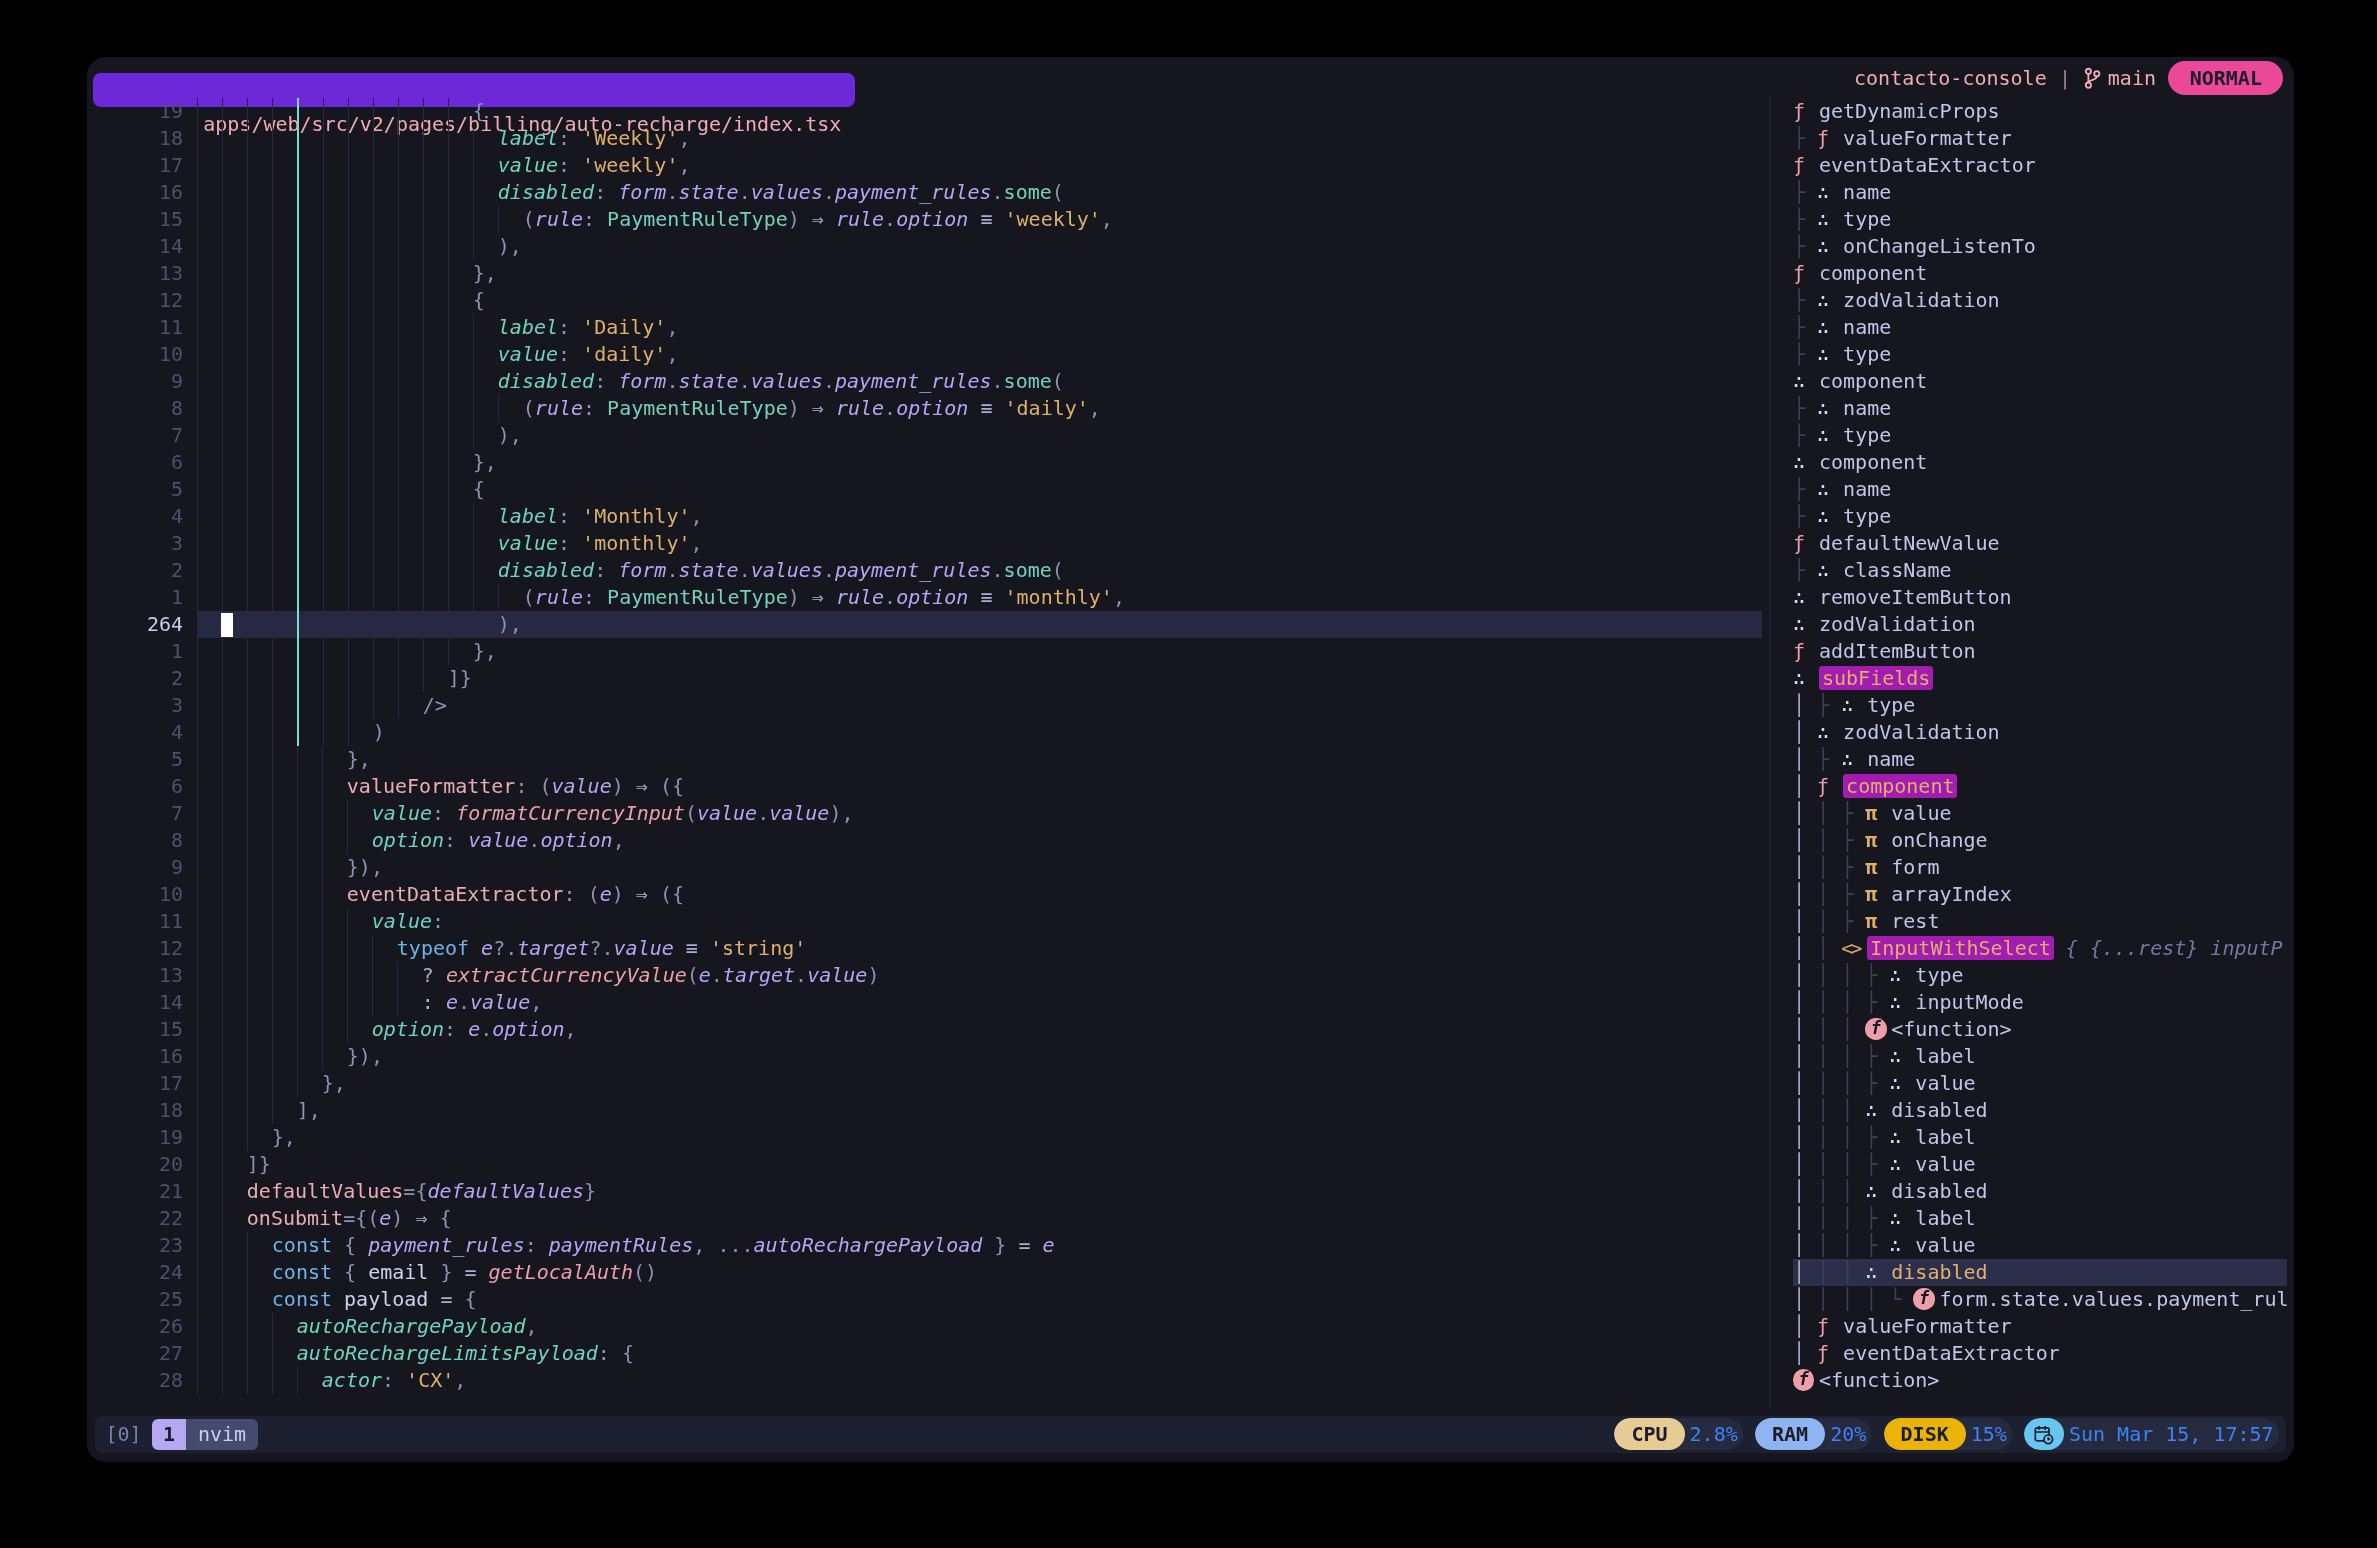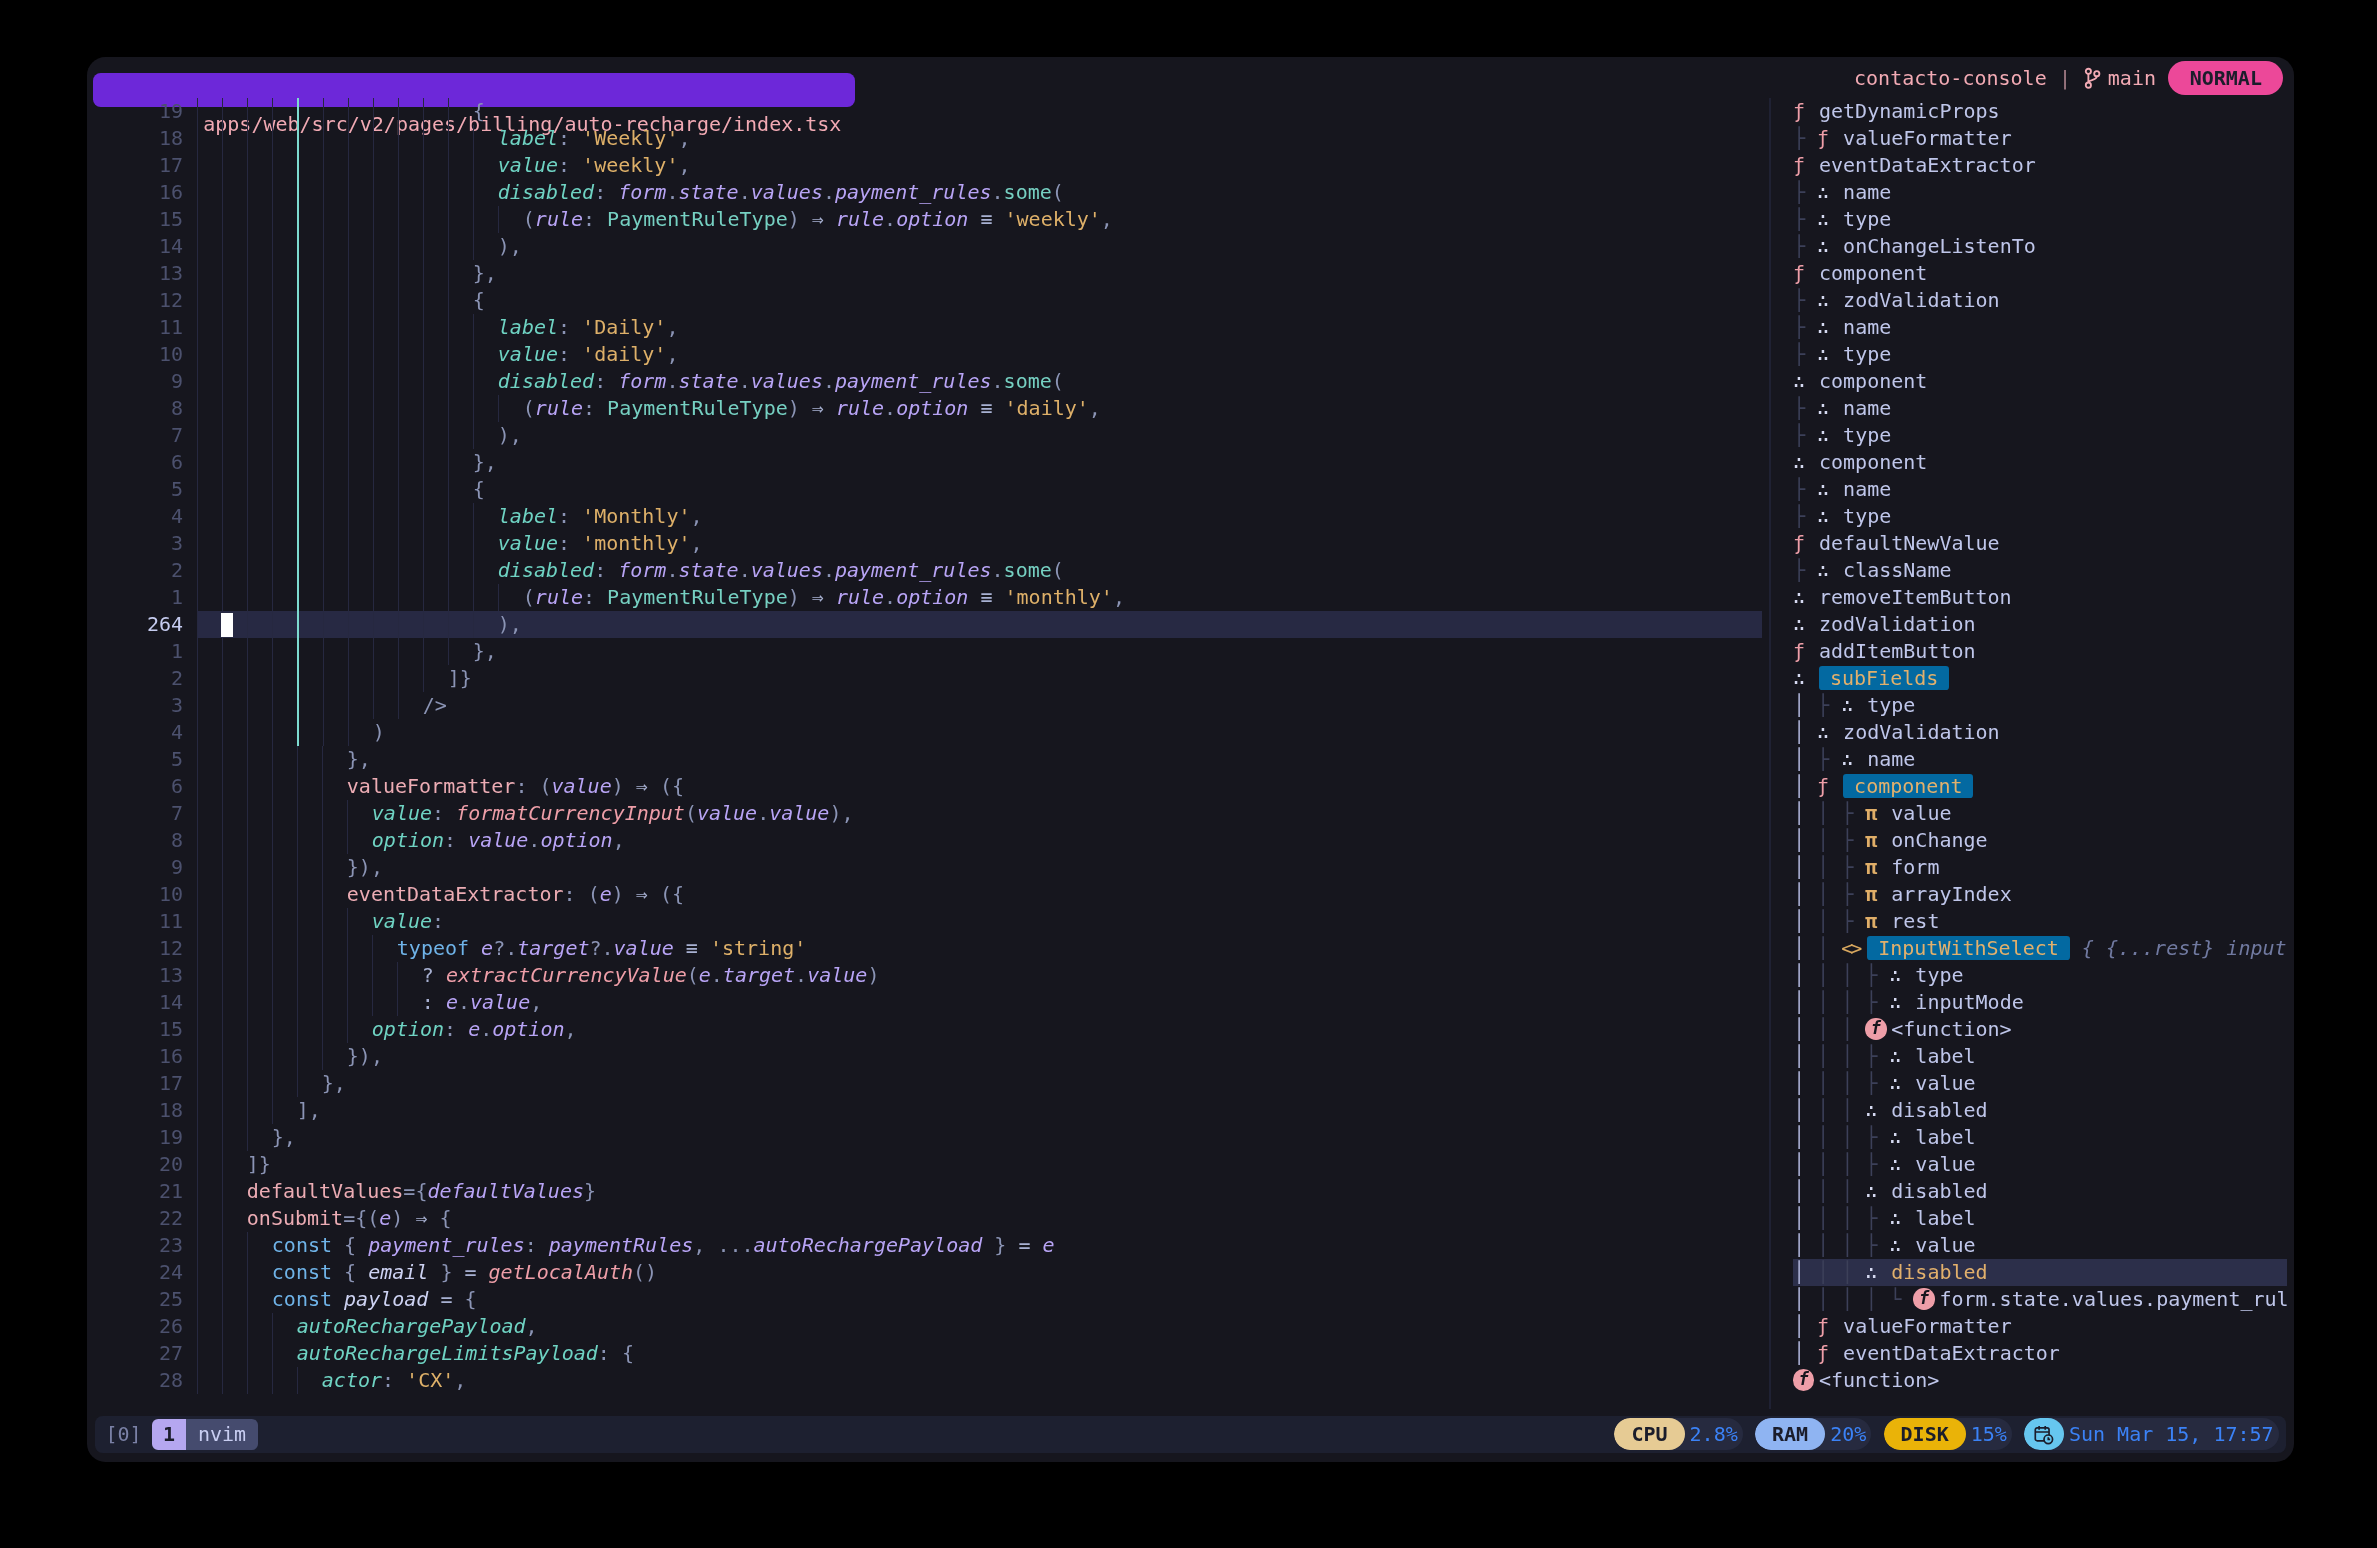--- a/index.html
+++ b/index.html
@@ -31,38 +31,38 @@
   .cursor{position:absolute;top:1.5px;width:12px;height:24px;background:#ffffff;}
   .tok-p{color:#8b94b5;}
   .tok-k{color:#6fd3c3;font-style:italic;}
   .tok-s{color:#deb069;}
   .tok-i{color:#b8a4f5;font-style:italic;}
   .tok-f{color:#ee9ea8;font-style:italic;}
   .tok-w{color:#6fb3e8;}
   .tok-a{color:#ecacb4;}
   .tok-t{color:#76d0c2;}
   .tok-o{color:#a8b1d2;}
-  .tok-v{color:#cdd2f2;font-style:italic;}
+  .tok-v{color:#cdd2f2;}
   #divider{position:absolute;left:1682px;top:41px;width:1.5px;height:1311px;background:#1f2133;}
   
   #outline{position:absolute;left:1706px;top:41px;width:494px;height:1311px;
            overflow:hidden;font-size:20px;color:#bfc6ea;}
   .srow{height:27px;line-height:27px;white-space:pre;overflow:hidden;}
   .srow.rowhl{background:#2c2f4a;}
   .pg{color:#3c4059;}
   .pb{color:#aab0d4;}
   .ic{display:inline-block;width:26px;}
   .ic-f{color:#ee9ea8;}
   .ic-p{color:#d6daf2;}
   .ic-pi{color:#e0ae68;font-weight:bold;}
   .ic-tag{color:#d9a85f;letter-spacing:-3.1px;}
   .fc{display:inline-block;width:21.4px;height:21.4px;border-radius:50%;background:#ee9ea8;
       color:#16161e;font-style:italic;font-weight:bold;text-align:center;line-height:21.4px;
       font-size:17px;vertical-align:middle;margin-right:4.6px;margin-top:-3.1px;}
-  .slbl.hl{color:#e2b06c;background:#0369a1;border-radius:3.1px;padding:0 11px;}
+  .slbl.hl{color:#e2b06c;background:#a21caf;border-radius:3.1px;padding:0 3px;}
   .srow.rowhl .slbl{color:#e2b06c;}
   .sextra{color:#7079a0;font-style:italic;}
   
   #tmuxbar{position:absolute;left:7.7px;right:7.7px;bottom:9.2px;height:37px;
            background:#1d2030;border-radius:7.7px;font-size:20px;}
   .tleft{position:absolute;left:10.7px;top:1.5px;height:34px;display:flex;align-items:center;gap:10.7px;}
   .widx{color:#7b81a6;}
   .tabunit{display:flex;height:31px;line-height:31px;border-radius:6.1px;overflow:hidden;}
   .tabnum{background:#b5a7f0;color:#1b1d2b;font-weight:bold;padding:0 10.7px;}
   .tabname{background:#454b6e;color:#c9cef2;padding:0 12.3px;}

